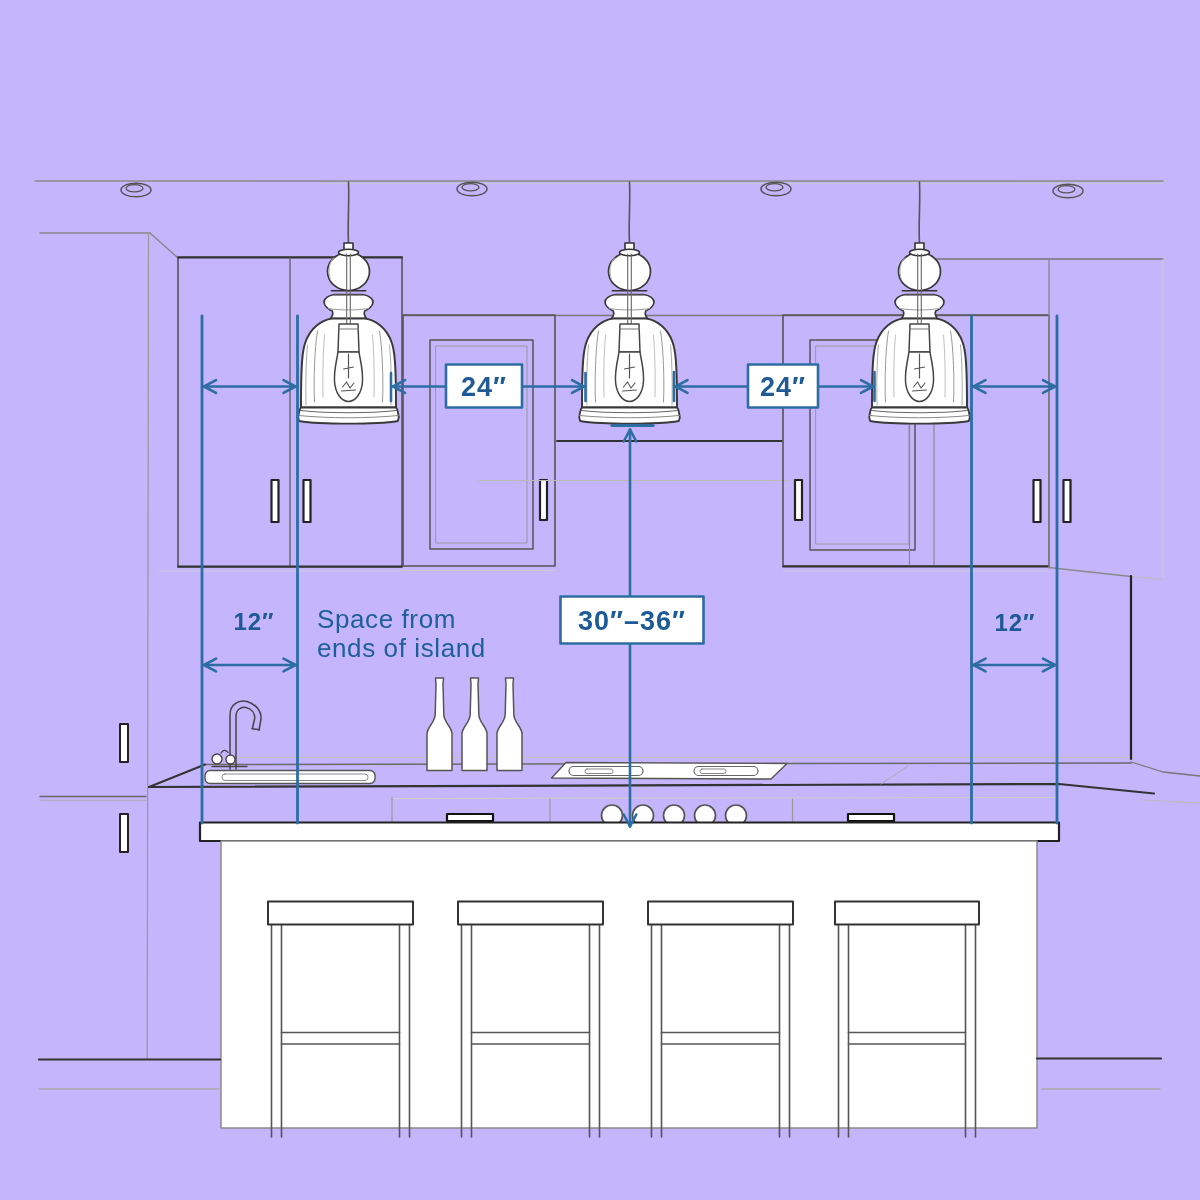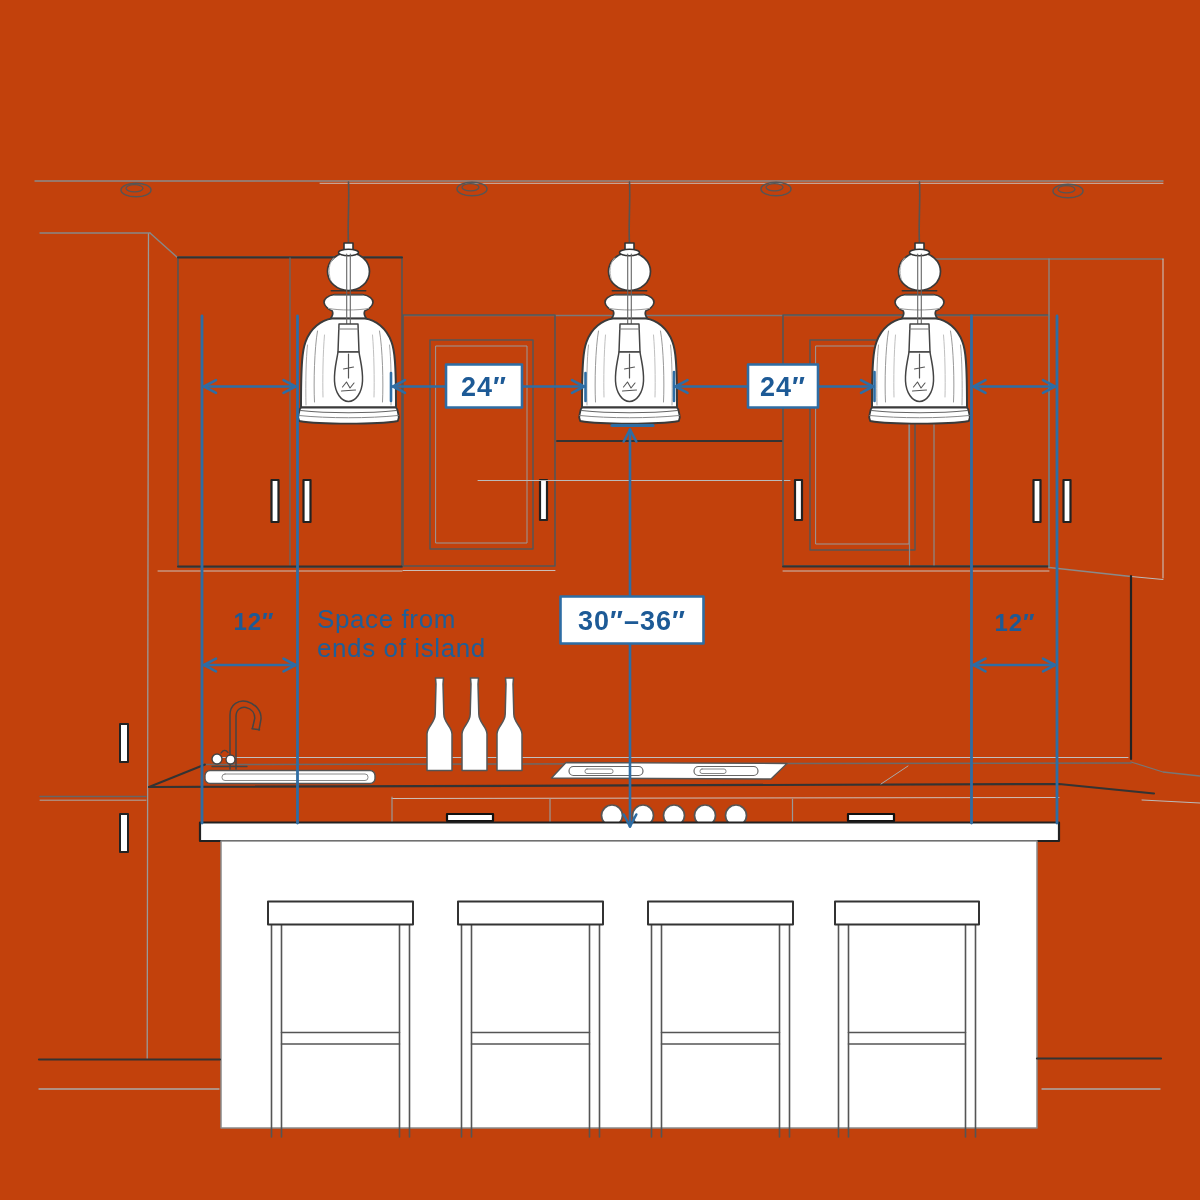--- a/index.html
+++ b/index.html
@@ -1,16 +1,16 @@
 <!DOCTYPE html>
 <html><head>
 <meta charset="utf-8">
 <style>
   html,body{margin:0;padding:0;background:#ffffff;}
-  .wrap{width:1200px;height:1200px;position:relative;background:#c2410c;overflow:hidden;}
+  .wrap{width:1200px;height:1200px;position:relative;background:#c4b5fd;overflow:hidden;}
   svg{display:block;}
   text{font-family:"Liberation Sans", sans-serif;}
   .dim{fill:#1d5a96;font-weight:bold;font-size:27px;letter-spacing:1px;}
   .dimsm{fill:#1d5a96;font-weight:bold;font-size:24px;letter-spacing:1px;}
   .note{fill:#1e5f99;font-size:26px;letter-spacing:0.6px;}
 </style>
 </head>
 <body>
 <div class="wrap">
 <svg width="1200" height="1200" viewBox="0 0 1200 1200" fill="none" stroke-linecap="round" stroke-linejoin="round">

